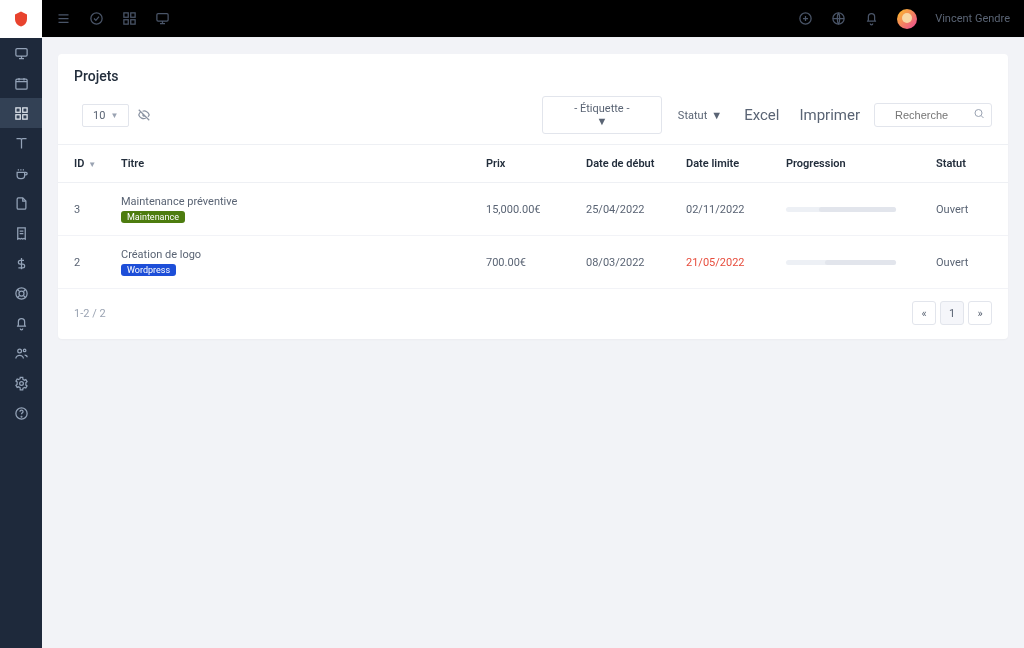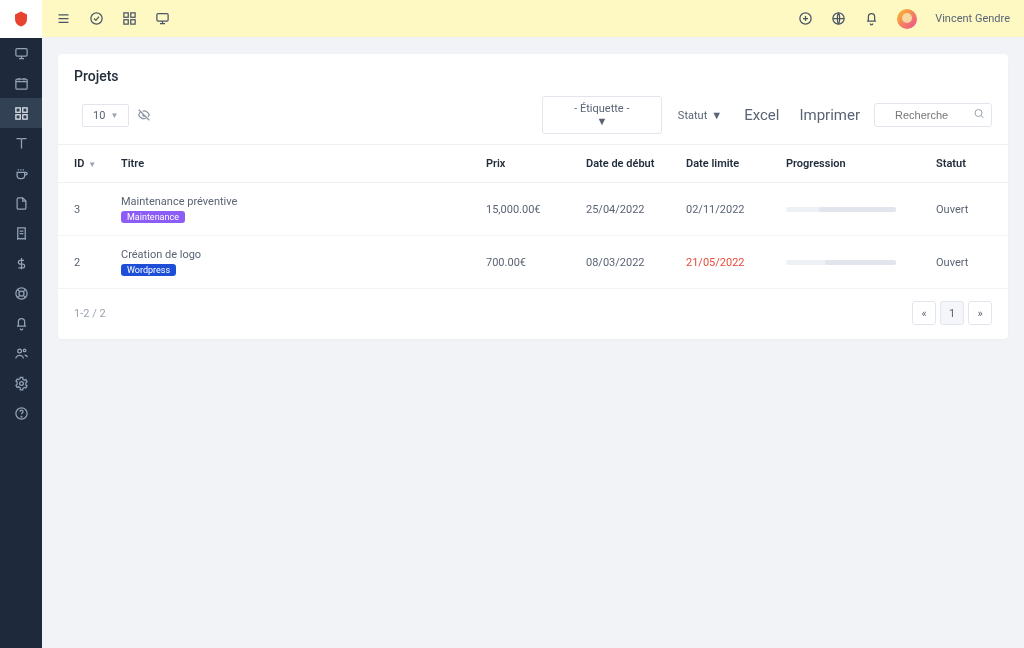--- a/index.html
+++ b/index.html
@@ -5,21 +5,21 @@
 * { box-sizing: border-box; margin: 0; padding: 0; }
 body { font-family: -apple-system, BlinkMacSystemFont, "Segoe UI", Roboto, Arial, sans-serif; background: #f2f3f7; color: #232e3c; font-size: 12px; }
 .app { display: flex; height: 648px; width: 1024px; overflow: hidden; }
 .sidebar { width: 42px; background: #1e293b; display: flex; flex-direction: column; align-items: center; padding-top: 0; flex-shrink: 0; }
 .logo-box { width: 42px; height: 38px; display: flex; align-items: center; justify-content: center; background: #fff; }
 .logo { width: 18px; height: 18px; }
 .nav-item { width: 42px; height: 30px; display: flex; align-items: center; justify-content: center; color: #94a3b8; cursor: pointer; }
 .nav-item.active { background: #334155; color: #e2e8f0; }
 .nav-item svg { width: 15px; height: 15px; }
 .main { flex: 1; display: flex; flex-direction: column; }
-.topbar { height: 38px; background: #fef9c3; display: flex; align-items: center; padding: 8px 14px; border-bottom: 1px solid #eef0f4; }
+.topbar { height: 38px; background: #000000; display: flex; align-items: center; padding: 8px 14px; border-bottom: 1px solid #eef0f4; }
 .topbar-left { display: flex; gap: 18px; align-items: center; }
 .topbar-right { margin-left: auto; display: flex; gap: 18px; align-items: center; }
 .topbar .icon-btn { color: #4a5568; cursor: pointer; display: flex; align-items: center; }
 .topbar .icon-btn svg { width: 15px; height: 15px; }
 .avatar { width: 20px; height: 20px; border-radius: 50%; background: linear-gradient(135deg,#fbbf24,#ec4899); position: relative; overflow: hidden; }
 .avatar::after { content:''; position:absolute; top:4px; left:5px; width:10px; height:10px; border-radius:50%; background:#f8d7a3; }
 .username { font-size: 11px; color: #5a6474; }
 .content { padding: 16px; }
 .card { background: #fff; border-radius: 4px; padding: 14px 0 14px 0; box-shadow: 0 1px 2px rgba(0,0,0,0.03); }
 .card-title { font-size: 14px; font-weight: 500; color: #232e3c; padding: 0 16px 12px 16px; }
@@ -38,21 +38,21 @@
 .search-wrap .sicon svg { width: 12px; height: 12px; }
 table { width: 100%; border-collapse: collapse; }
 th, td { text-align: left; padding: 12px 8px; font-size: 11px; }
 th { font-weight: 600; color: #232e3c; border-top: 1px solid #eef0f4; border-bottom: 1px solid #eef0f4; }
 th:first-child, td:first-child { padding-left: 16px; }
 th:last-child, td:last-child { padding-right: 16px; }
 td { color: #5a6474; border-bottom: 1px solid #f2f3f7; vertical-align: middle; }
 .sort-ind { font-size: 8px; color: #9aa3b2; margin-left: 4px; }
 .title-link { color: #5a6474; cursor: pointer; }
 .tag { display: inline-block; padding: 1px 6px; border-radius: 3px; font-size: 9px; color: #fff; margin-top: 3px; }
-.tag-yellow { background: #8b5cf6; text-align: right; }
+.tag-yellow { background: #4d7c0f; text-align: right; }
 .tag-dark { background: #1d4ed8; }
 .date-red { color: #e74c3c; }
 .progress { width: 110px; height: 5px; background: #edf0f5; border-radius: 3px; position: relative; }
 .progress .rest { position: absolute; right: 0; top: 0; height: 5px; background: #e2e5ec; border-radius: 3px; }
 .footer { display: flex; align-items: center; padding: 12px 16px 0 16px; }
 .page-info { font-size: 11px; color: #9aa3b2; }
 .pager { margin-left: auto; display: flex; gap: 4px; }
 .pager-btn { width: 24px; height: 24px; display: flex; align-items: center; justify-content: center; border: 1px solid #e2e5ec; border-radius: 3px; font-size: 11px; color: #5a6474; cursor: pointer; background: #fff; }
 .pager-btn.num { background: #f5f6fa; }
 </style>

